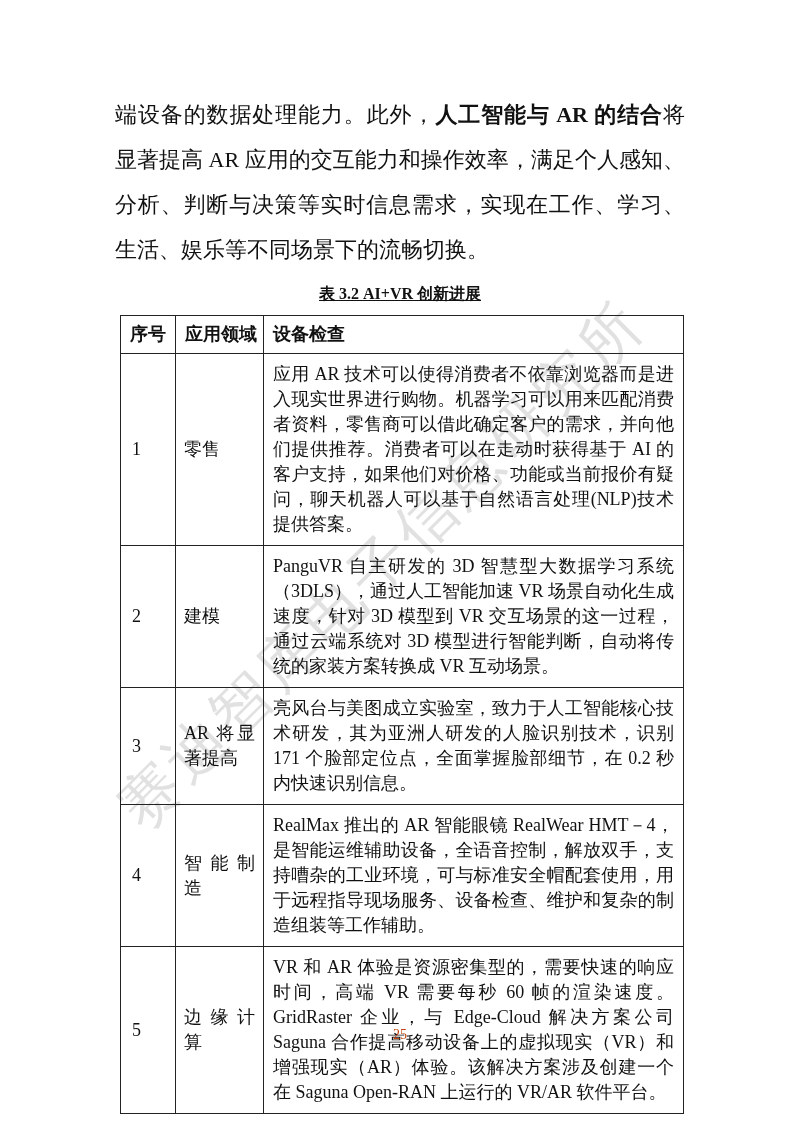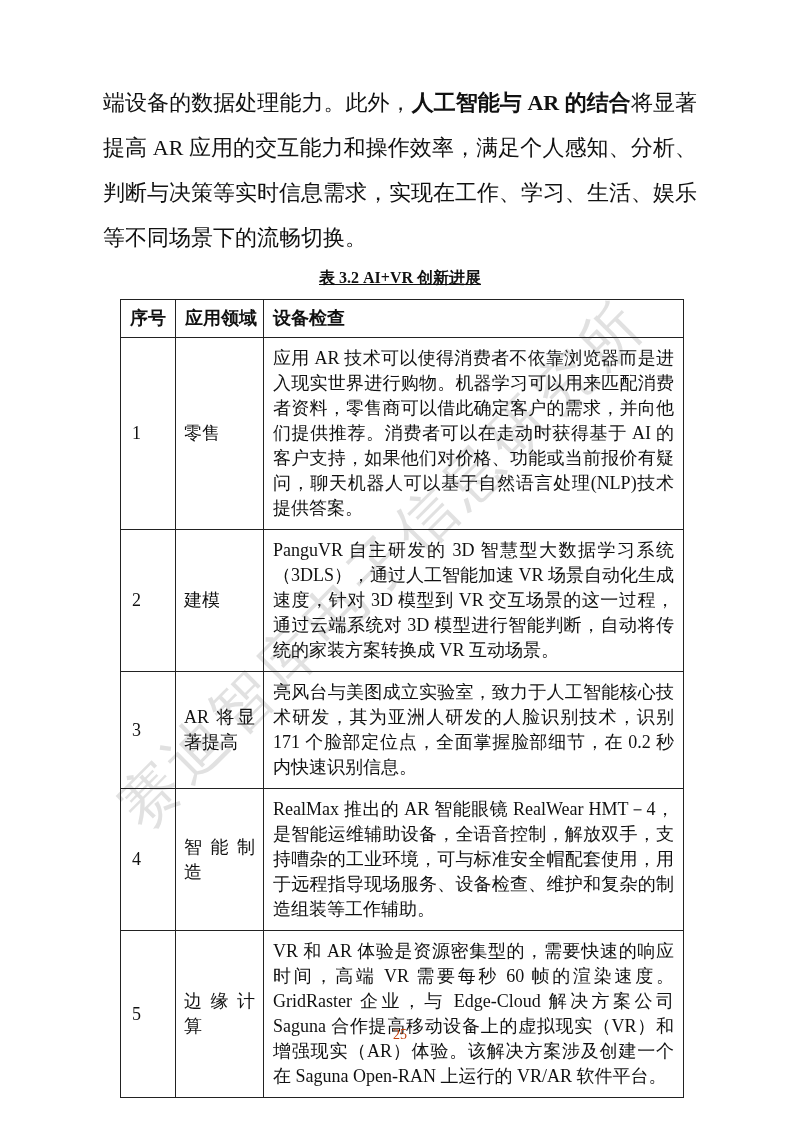--- a/index.html
+++ b/index.html
@@ -33,21 +33,21 @@
   }
   .content {
     position: relative;
     z-index: 1;
     padding: 80px 103px 0 103px;
   }
   .para {
     font-size: 22px;
     line-height: 45px;
     text-align: justify;
-    margin: 0;
+    margin: 12px;
     color: #111111;
   }
   .para.indent {
     text-indent: 2em;
   }
   .bold-run {
     font-weight: bold;
   }
   .table-caption {
     text-align: center;

